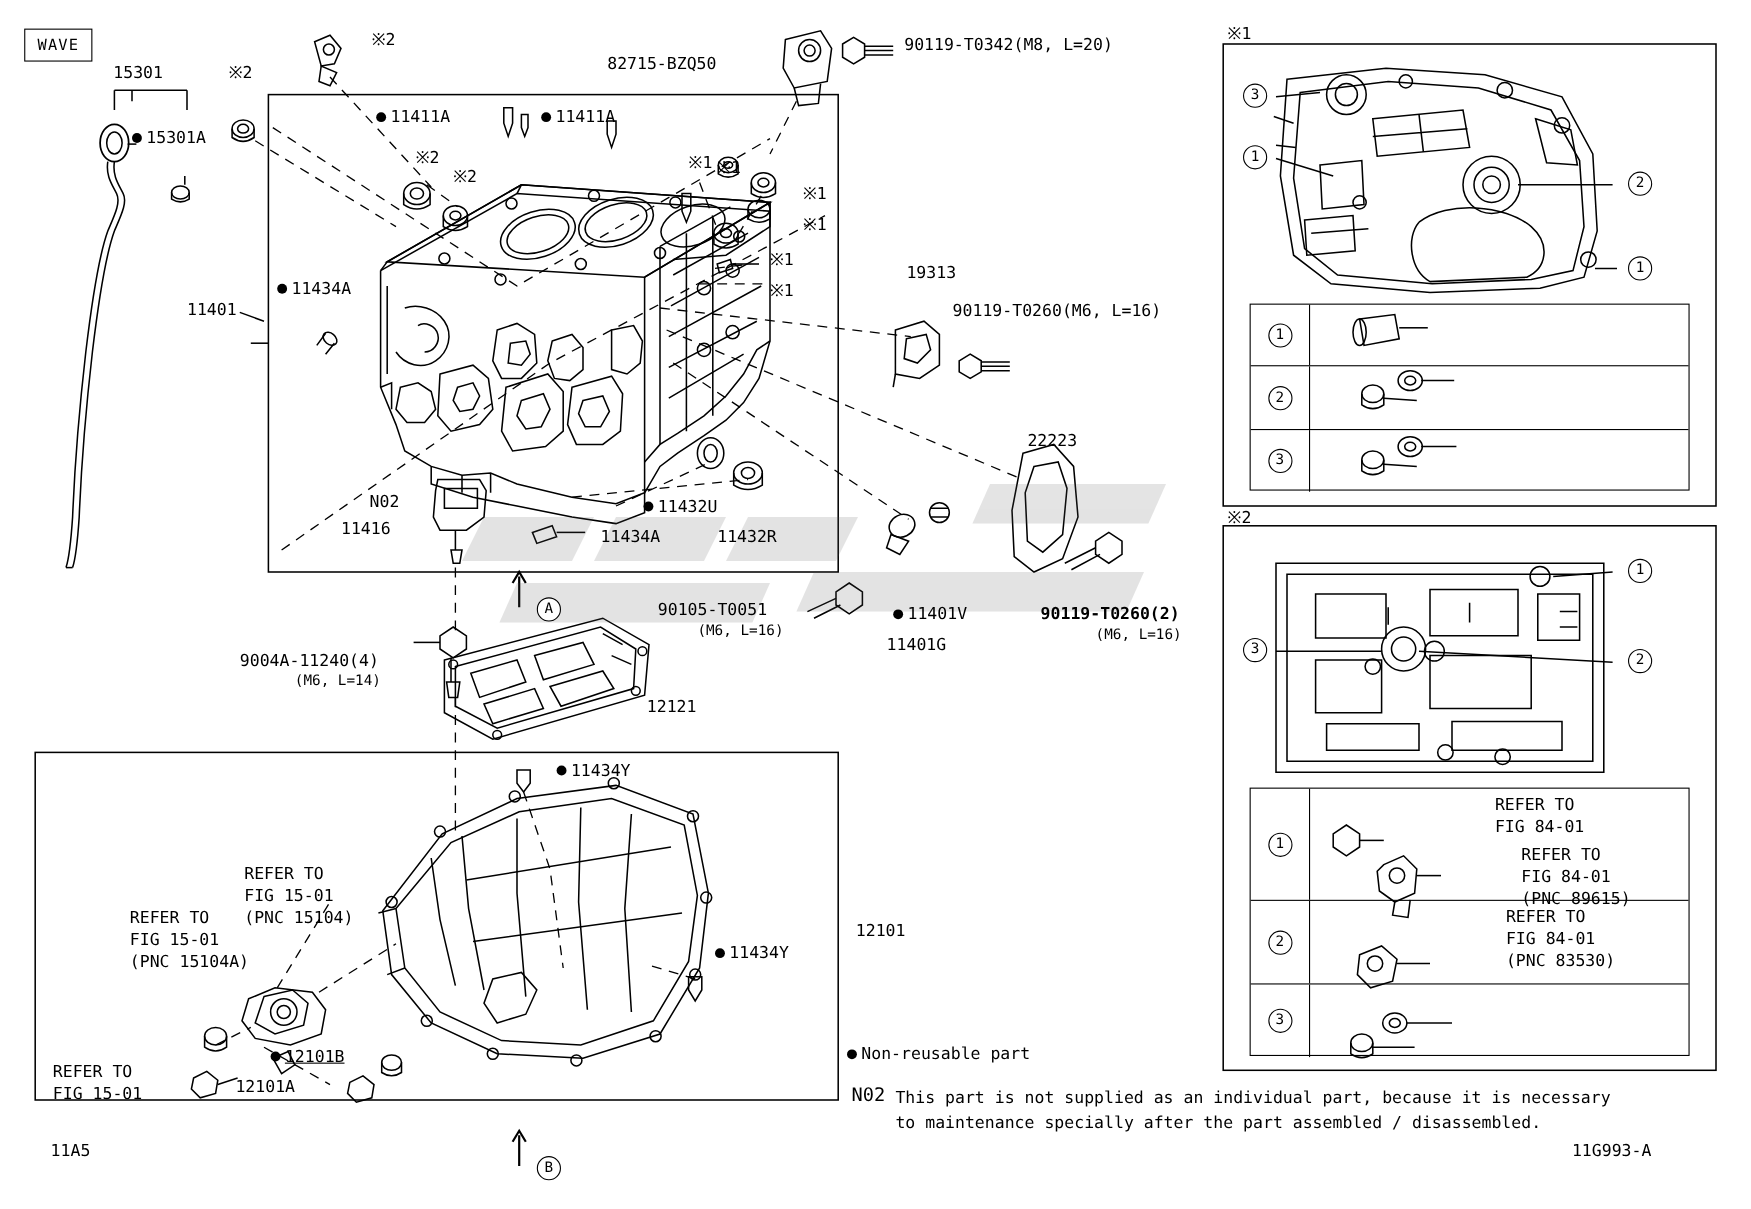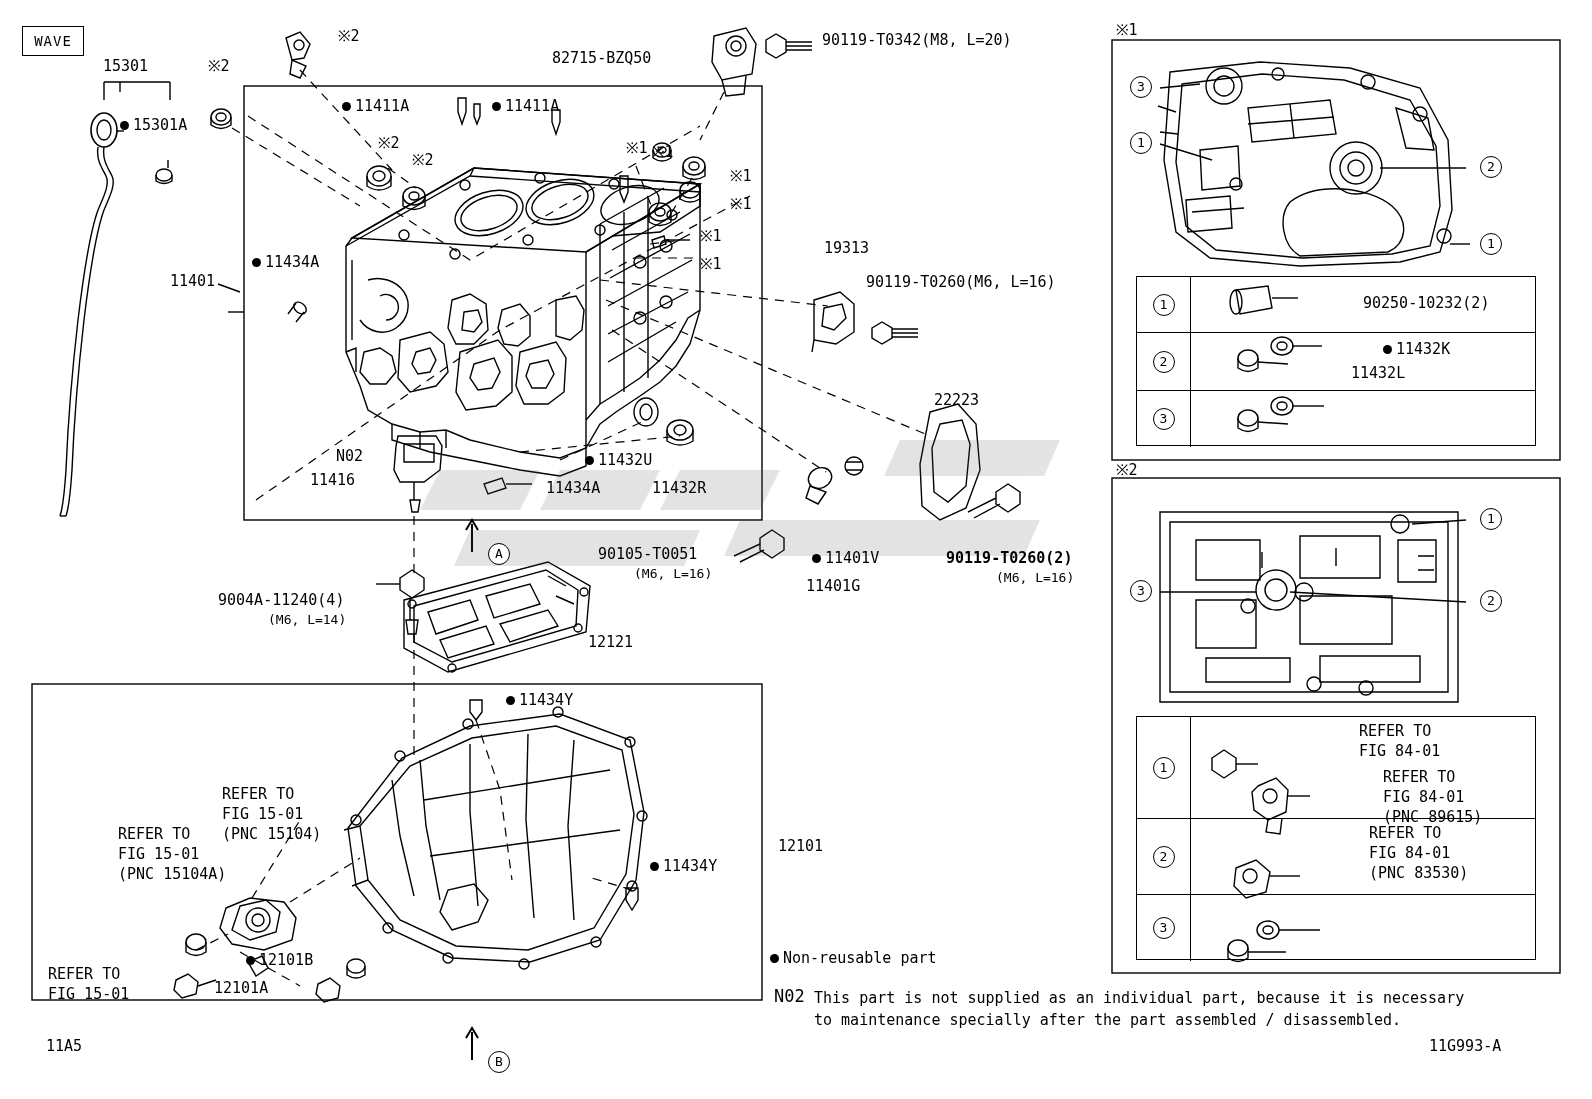--- a/index.html
+++ b/index.html
@@ -402,21 +402,21 @@
 <div class="lbl" style="left:812px;top:550px;"><span class="dot"></span><span>11401V</span></div>
 <div class="lbl" style="left:806px;top:578px;">11401G</div>
 
 <div class="lbl" style="left:218px;top:592px;">9004A-11240(4)</div>
 <div class="lbl sm" style="left:268px;top:612px;">(M6, L=14)</div>
 <div class="lbl" style="left:588px;top:634px;">12121</div>
 
 <div class="lbl" style="left:506px;top:692px;"><span class="dot"></span><span>11434Y</span></div>
 <div class="lbl" style="left:650px;top:858px;"><span class="dot"></span><span>11434Y</span></div>
 <div class="lbl" style="left:778px;top:838px;">12101</div>
-<div class="lbl" style="left:246px;top:952px;"><span class="dot"></span><span>12101B</span></div>
+<div class="lbl" style="left:246px;top:952px;text-decoration:underline;"><span class="dot"></span><span>12101B</span></div>
 <div class="lbl" style="left:214px;top:980px;">12101A</div>
 
 <div class="lbl" style="left:222px;top:786px;">REFER TO</div>
 <div class="lbl" style="left:222px;top:806px;">FIG 15-01</div>
 <div class="lbl" style="left:222px;top:826px;">(PNC 15104)</div>
 
 <div class="lbl" style="left:118px;top:826px;">REFER TO</div>
 <div class="lbl" style="left:118px;top:846px;">FIG 15-01</div>
 <div class="lbl" style="left:118px;top:866px;">(PNC 15104A)</div>
 
@@ -438,32 +438,25 @@
 <div class="circnum" style="left:1130px;top:76px;">3</div>
 <div class="circnum" style="left:1130px;top:132px;">1</div>
 <div class="circnum" style="left:1480px;top:156px;">2</div>
 <div class="circnum" style="left:1480px;top:233px;">1</div>
 
 <div class="tbl" style="left:1136px;top:276px;width:400px;height:170px;">
   <div class="row" style="height:56px;">
     <div class="c1">
         <span class="cn">1</span>
       </div>
-    <div class="c2">
-      <div class="lbl" style="left:172px;top:18px;">90250-10232(2)</div>
-    </div>
   </div>
   <div class="row" style="height:58px;">
     <div class="c1">
         <span class="cn">2</span>
       </div>
-    <div class="c2">
-      <div class="lbl" style="left:192px;top:8px;"><span class="dot"></span><span>11432K</span></div>
-      <div class="lbl" style="left:160px;top:32px;">11432L</div>
-    </div>
   </div>
   <div class="row" style="height:56px;">
     <div class="c1">
         <span class="cn">3</span>
       </div>
   </div>
 </div>
 
 <div class="lbl" style="left:1116px;top:462px;">※2</div>
 <div class="circnum" style="left:1480px;top:508px;">1</div>

